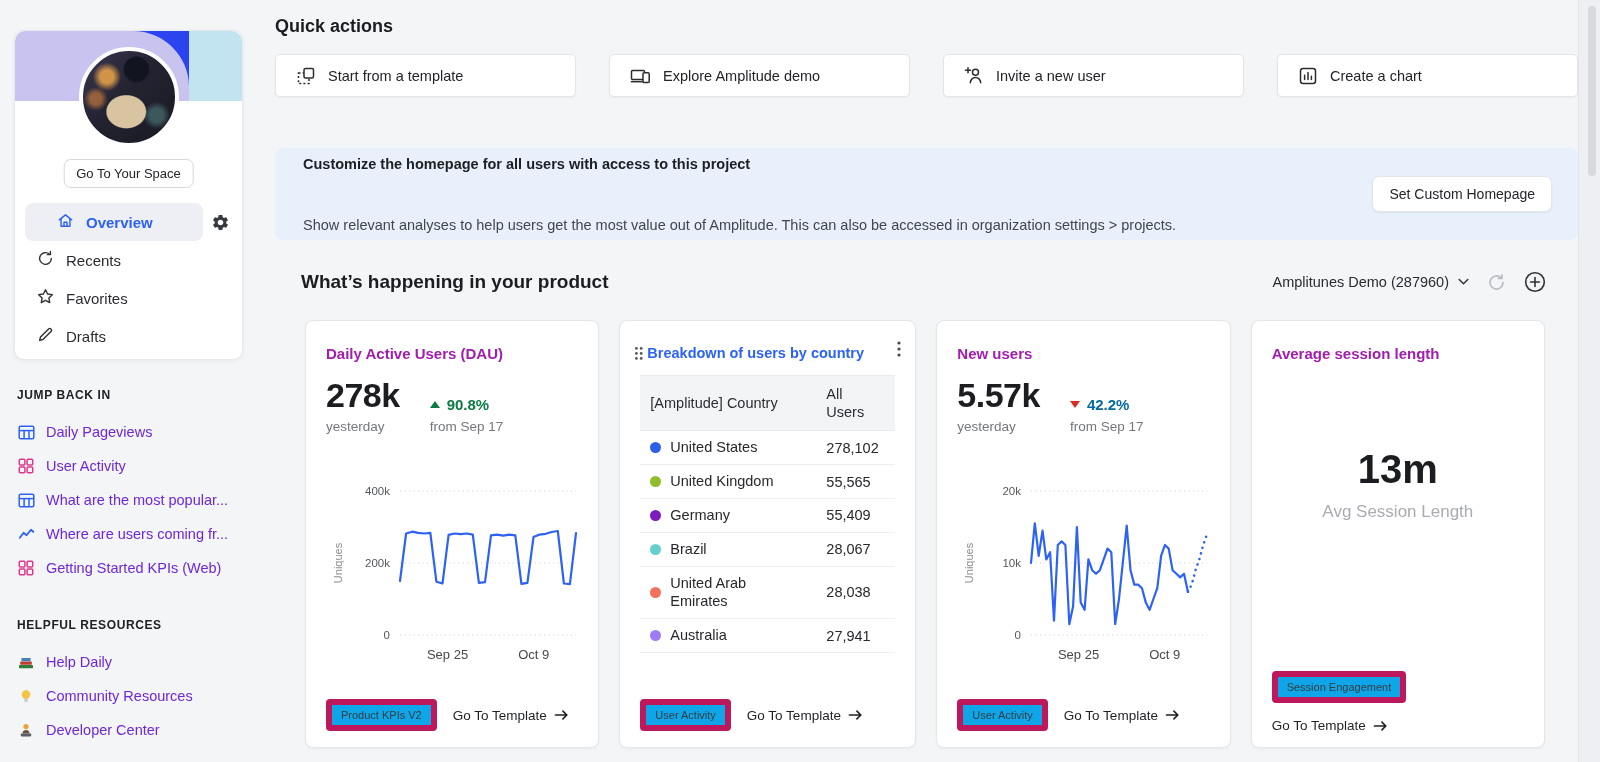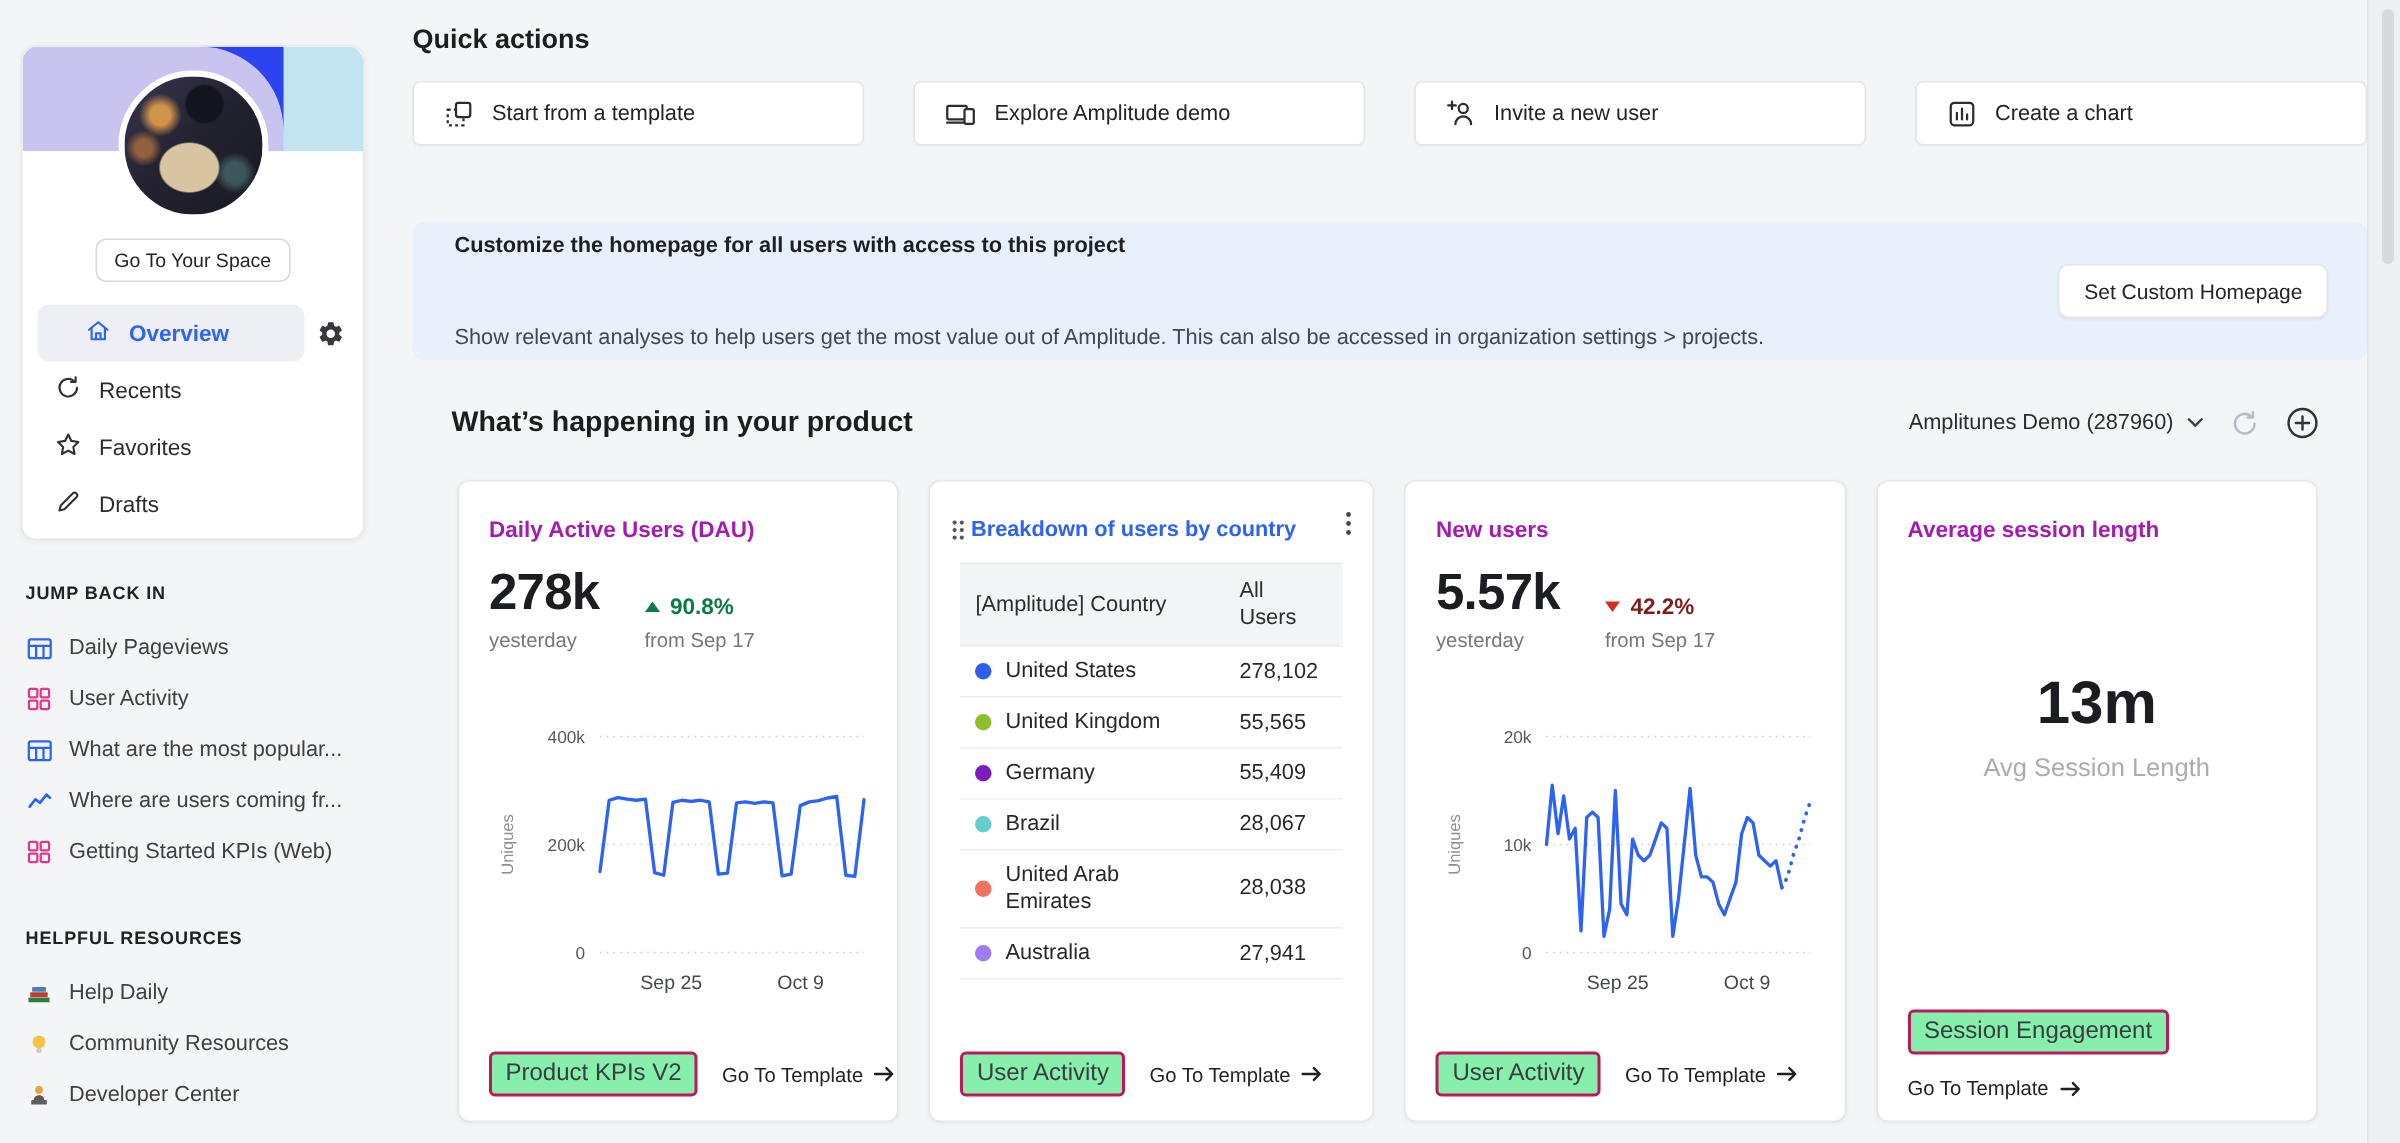--- a/index.html
+++ b/index.html
@@ -29,21 +29,21 @@
   .nav-row{height:38px;width:178px;display:flex;align-items:center;gap:12px;padding:0 12px;box-sizing:border-box;
            font-size:15px;color:#2a2c30;border-radius:8px;cursor:pointer;}
   .nav-row.active{background:#edeff4;color:#2c62f5;font-weight:700;padding-left:32px;}
   .gear-btn{position:absolute;top:182px;right:12px;cursor:pointer;line-height:0;}
 
   
   .side-section{position:absolute;left:17px;width:230px;}
   #jump{top:388px;}
   #resources{top:618px;}
   .side-title{font-size:12px;font-weight:700;letter-spacing:.6px;color:#202226;margin-bottom:13px;}
-  .side-row{height:34px;display:flex;align-items:center;gap:11px;font-size:14.5px;color:#404040;cursor:pointer;}
+  .side-row{height:34px;display:flex;align-items:center;gap:11px;font-size:14.5px;color:#6d28d9;cursor:pointer;}
   .side-row .ic{width:18px;display:flex;justify-content:center;line-height:0;}
 
   
   .main{position:absolute;left:275px;top:0;width:1303px;height:762px;}
   .h1{position:absolute;top:16px;left:0;font-size:18px;font-weight:600;color:#1b1d20;}
   .qa-row{position:absolute;top:54px;left:0;width:100%;display:grid;grid-template-columns:repeat(4,1fr);gap:33px;}
   .qa-btn{height:43px;background:#fff;border:1px solid #e3e5e8;border-radius:5px;display:flex;align-items:center;gap:12px;
           padding:0 20px;font-size:14.5px;color:#222428;box-shadow:0 1px 2px rgba(16,24,40,.04);cursor:pointer;box-sizing:border-box;}
 
   .notice{position:absolute;top:148px;left:0;width:100%;height:92px;background:#e7f0fb;border-radius:8px;
@@ -68,35 +68,35 @@
   .title-row{display:flex;align-items:center;gap:3px;margin-top:6px;}
   .card-title-link{font-size:14.5px;font-weight:700;color:#2c62f5;cursor:pointer;}
   .kebab{position:absolute;right:14px;top:20px;cursor:pointer;line-height:0;}
   .drag{cursor:grab;line-height:0;margin-left:-6px;}
 
   .stat-row{display:flex;gap:30px;align-items:flex-end;margin-top:16px;}
   .big{font-size:34px;font-weight:700;color:#1b1d20;letter-spacing:-.5px;line-height:1;}
   .muted{font-size:13.5px;color:#74777d;margin-top:7px;}
   .delta-line{display:flex;align-items:center;gap:7px;font-size:15px;font-weight:600;line-height:1;}
   .delta-line.up{color:#0b7a43;}
-  .delta-line.down{color:#7f1d1d;}
+  .delta-line.down{color:#0369a1;}
   .tri-up{width:0;height:0;border-left:5px solid transparent;border-right:5px solid transparent;border-bottom:7px solid #0b7a43;}
   .tri-down{width:0;height:0;border-left:5px solid transparent;border-right:5px solid transparent;border-top:7px solid #d92c20;}
 
   .chart{position:absolute;left:28px;top:152px;width:250px;height:200px;}
   .chart .grid{stroke:#c8cbcf;stroke-width:1;stroke-dasharray:1 3.5;}
   .chart .ytick{font-size:11.5px;fill:#54575c;}
   .chart .ylab{font-size:11px;fill:#8b8e93;}
   .chart .xtick{font-size:13px;fill:#45484c;}
   .chart .series{fill:none;stroke-width:2.2;stroke-linejoin:round;stroke-linecap:round;}
   .chart .dotted{stroke-dasharray:.2 5.6;stroke-width:2.5;}
 
   .card-footer{position:absolute;left:20px;bottom:16px;display:flex;align-items:center;gap:16px;}
   .card-footer.stacked{flex-direction:column;align-items:flex-start;gap:15px;bottom:14px;}
-  .badge{background:#86efac;border:2px solid #be185d;border-radius:4px;padding:4px 9px;font-size:16px;color:#393c41;white-space:nowrap;cursor:pointer;}
+  .badge{background:#0ea5e9;border:6px solid #be185d;border-radius:4px;padding:4px 9px;font-size:11px;color:#393c41;white-space:nowrap;cursor:pointer;}
   .tpl-link{display:flex;align-items:center;gap:7px;font-size:13.5px;font-weight:500;color:#1e2023;cursor:pointer;white-space:nowrap;}
 
   
   .ctable{width:255px;margin-top:14px;border-collapse:collapse;font-size:14.5px;color:#26282c;table-layout:fixed;}
   .ctable th{background:#f3f4f6;font-weight:400;text-align:left;padding:9px 6px 9px 10px;color:#2b2d31;border:1px solid #e9ebee;border-left:none;border-right:none;}
   .ctable th.c2 span{display:block;max-width:44px;line-height:1.25;}
   .ctable td{padding:7px 6px 7px 10px;border-top:1px solid #eceef0;vertical-align:middle;}
   .ctable tr:last-child td{border-bottom:1px solid #eceef0;}
   .ctable .dot{display:inline-block;width:11px;height:11px;border-radius:50%;margin-right:9px;vertical-align:middle;}
   .ctable .cname{display:inline-block;max-width:128px;vertical-align:middle;line-height:1.3;}

